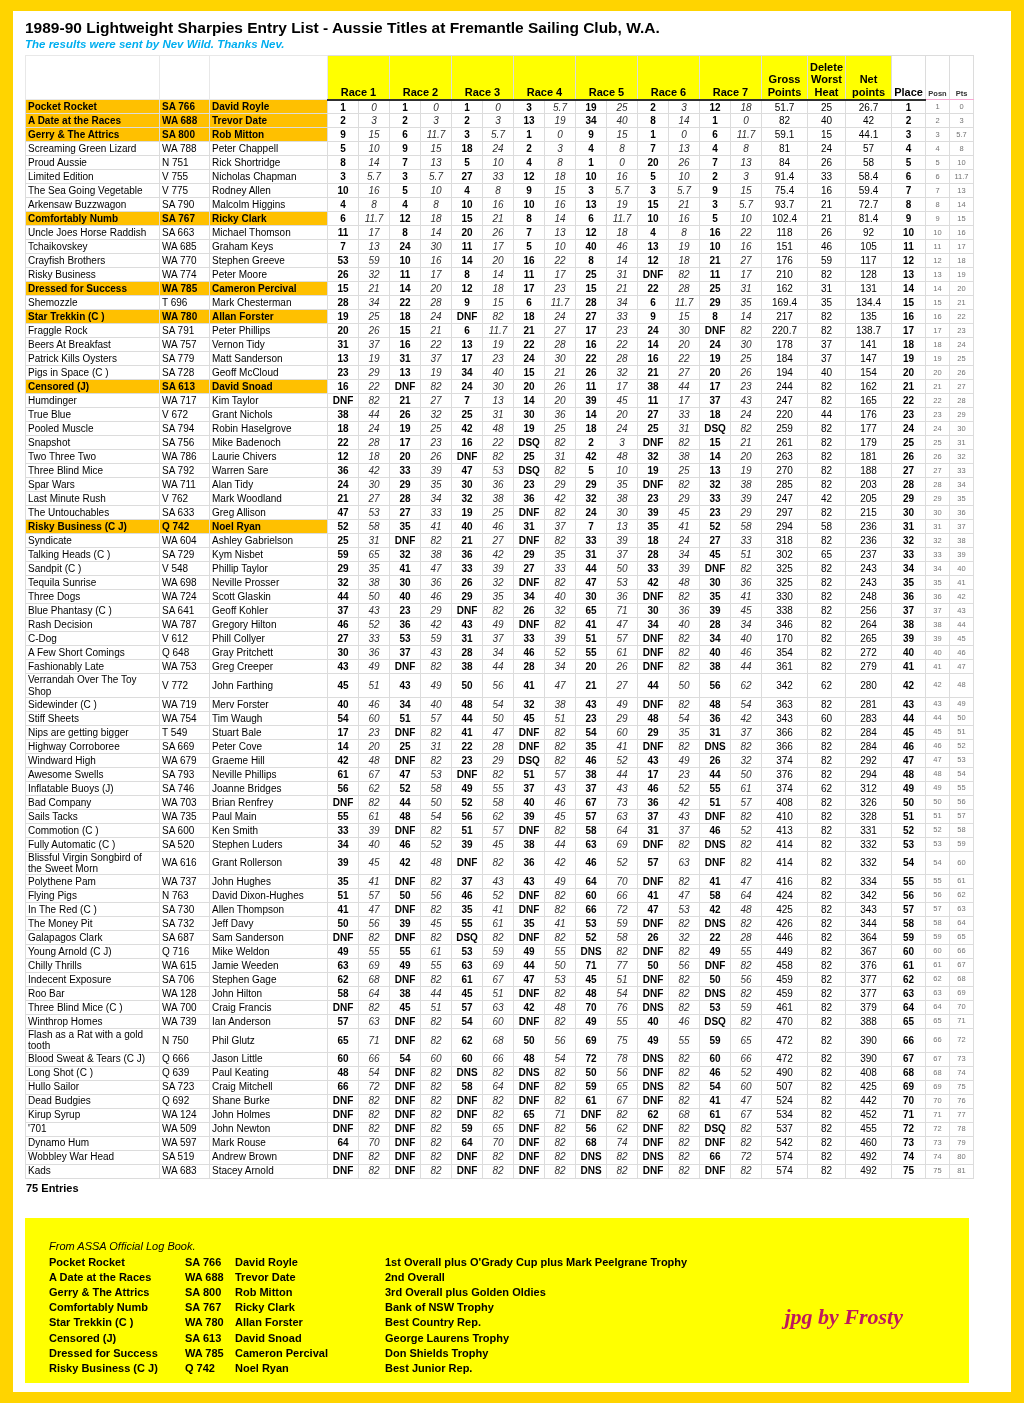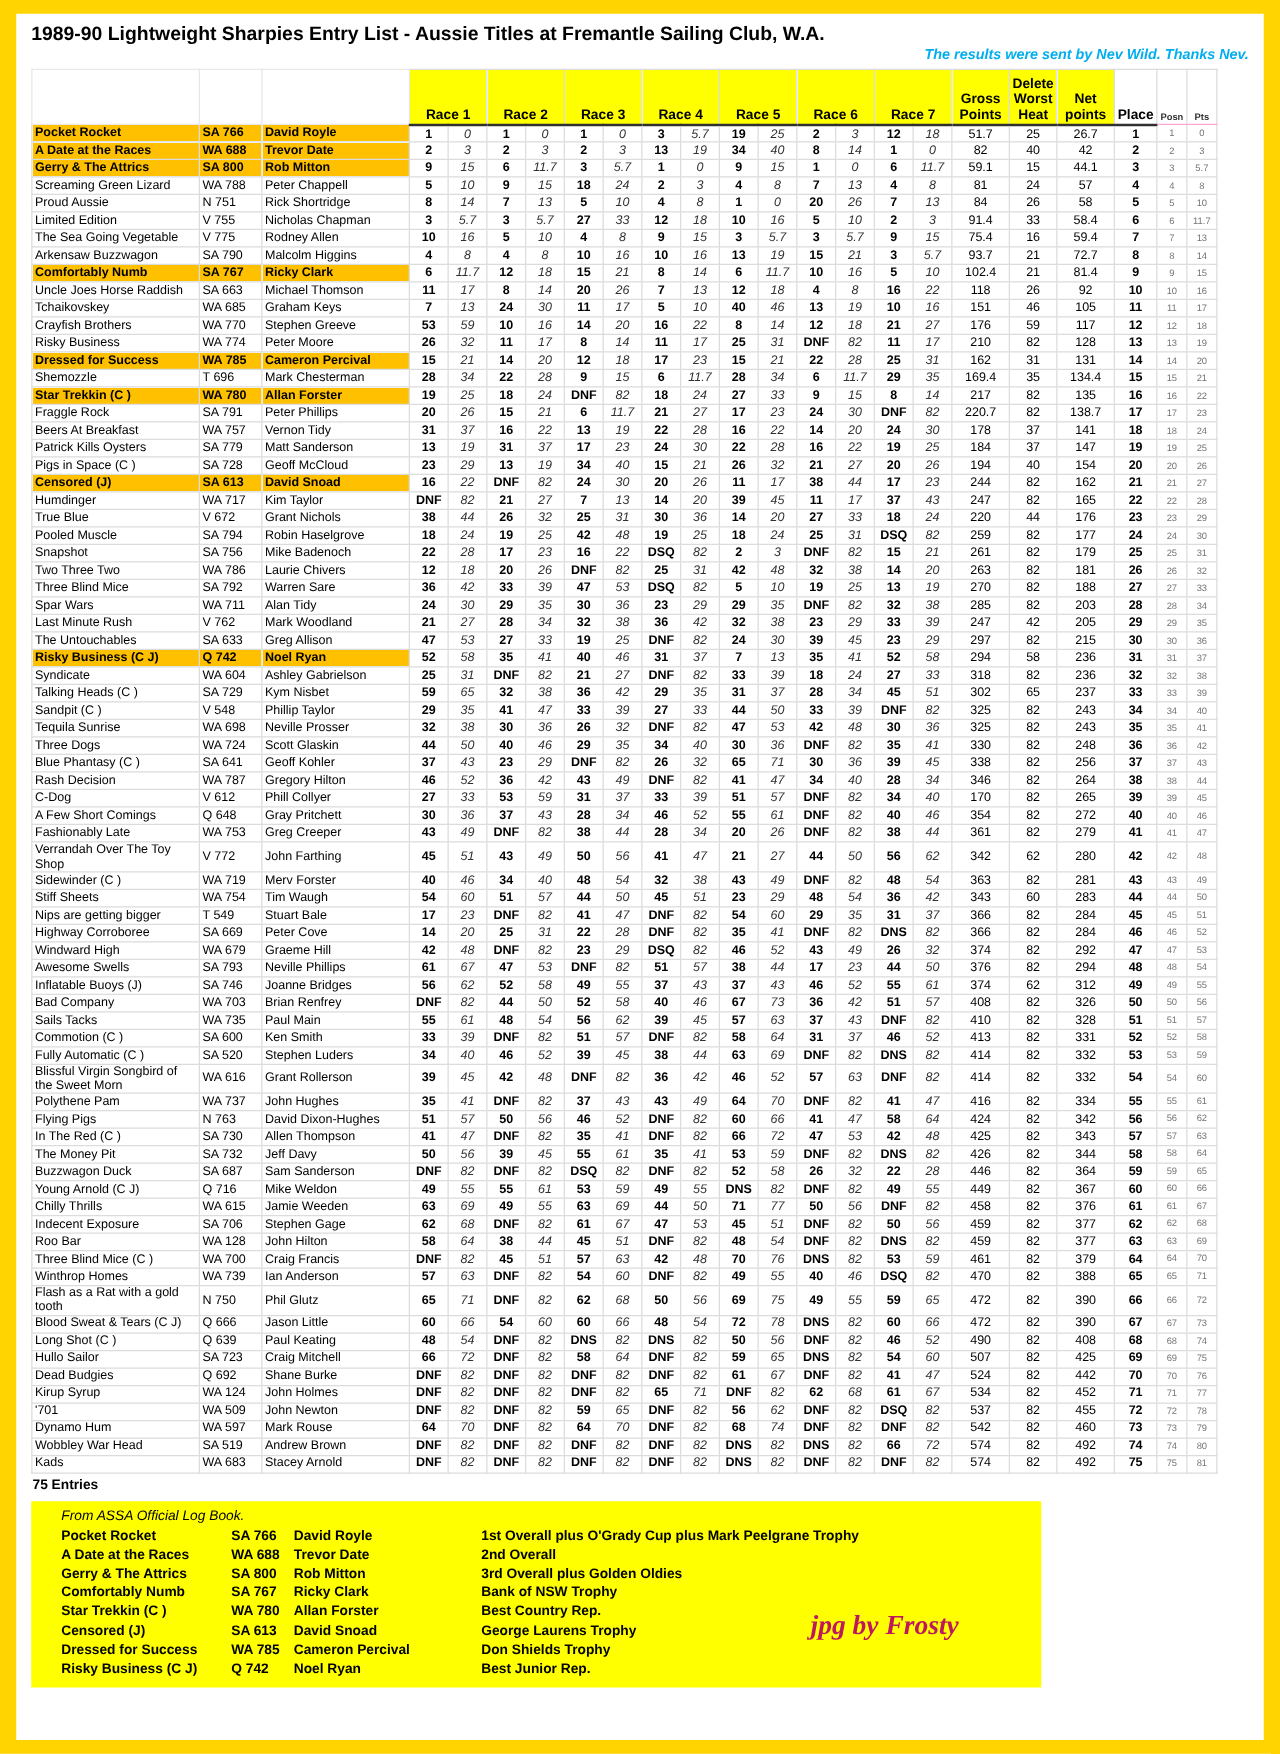--- a/index.html
+++ b/index.html
@@ -1,38 +1,38 @@
 <!DOCTYPE html>
 <html><head>
 <meta charset="utf-8">
 <style>
   html,body{margin:0;padding:0}
   body{width:1024px;height:1403px;background:#FFD400;font-family:"Liberation Sans",sans-serif}
   .frame{width:1024px;height:1403px;padding:11px 13px;box-sizing:border-box}
   .page{background:#fff;width:100%;height:100%;box-sizing:border-box;padding:6px 12px;position:relative;overflow:hidden}
   .title{font-size:15.5px;font-weight:bold;margin:2px 0 1px;color:#000}
-  .subtitle{font-size:11.5px;font-weight:bold;font-style:italic;color:#00AEEF;text-align:right;margin-bottom:5px}
+  .subtitle{font-size:11.5px;font-weight:bold;font-style:italic;color:#00AEEF;text-align:left;margin-bottom:5px}
   table.results{border-collapse:collapse;table-layout:fixed}
   .results th,.results td{border:1px solid #dcdcdc;overflow:hidden;box-sizing:border-box}
   .results td{font-size:10px;height:14px;line-height:1.12;padding:0 2px;white-space:nowrap;color:#000}
   td.boat,td.sail,td.skip{white-space:normal;text-align:left}
   td.pl{font-weight:bold;text-align:center}
   td.po{font-style:italic;text-align:center;color:#303030}
   td.num{text-align:center}
   td.placec{font-weight:bold;text-align:center}
   td.tiny{font-size:7.5px;color:#737373;text-align:center;padding:0 1px}
   .hl{background:#FFC000;font-weight:bold}
   thead th{vertical-align:bottom;font-weight:bold;font-size:11px;background:#fff;padding:5px 1px 1px;line-height:1.12;}
   th.blank{border-color:#e8e8e8}
   th.race{background:#FFFF00;border-bottom:2px solid #303030}
   th.sum{background:#FFFF00;white-space:pre-line;border-bottom:2px solid #303030}
   th.place-h{border-bottom:2px solid #303030}
   th.tiny-h{font-size:7.5px;border-bottom:1px solid #f9a8d4;color:#333;padding:0 1px 1px}
   .entries{font-weight:bold;font-size:11px;margin:3px 0 0 1px}
-  .awards-box{position:relative;background:#FFFF00;width:808px;margin-top:7px;padding:5px 0 7px}
+  .awards-box{position:relative;background:#FFFF00;width:944px;margin-top:24px;padding:21px 0 7px}
   .source{font-style:italic;font-size:11px;padding:1px 0 3px 24px}
   .award-row{display:grid;grid-template-columns:136px 50px 150px auto;padding-left:24px;font-weight:bold;font-size:11px;line-height:15.2px}
   .watermark{position:absolute;right:66px;top:86px;font-family:"Liberation Serif",serif;font-style:italic;font-weight:bold;font-size:22px;color:#be185d}
   col.c-boat{width:134px}col.c-sail{width:50px}col.c-skip{width:118px}
   col.c-race{width:31px}col.c-gross{width:46px}col.c-worst{width:38px}
   col.c-net{width:46px}col.c-place{width:34px}col.c-tiny{width:24px}
 </style>
 </head>
 <body>
 
@@ -1536,21 +1536,21 @@
             <td class="pl">DNS</td>
             <td class="po">82</td>
             <td class="num">426</td>
             <td class="num">82</td>
             <td class="num">344</td>
             <td class="placec">58</td>
             <td class="tiny">58</td>
             <td class="tiny">64</td>
           </tr>
           <tr>
-            <td class="boat">Buzzwagon Duck</td>
+            <td class="boat">Galapagos Clark</td>
             <td class="sail">SA 687</td>
             <td class="skip">Sam Sanderson</td>
             <td class="pl">DNF</td>
             <td class="po">82</td>
             <td class="pl">DNF</td>
             <td class="po">82</td>
             <td class="pl">DSQ</td>
             <td class="po">82</td>
             <td class="pl">DNF</td>
             <td class="po">82</td>

